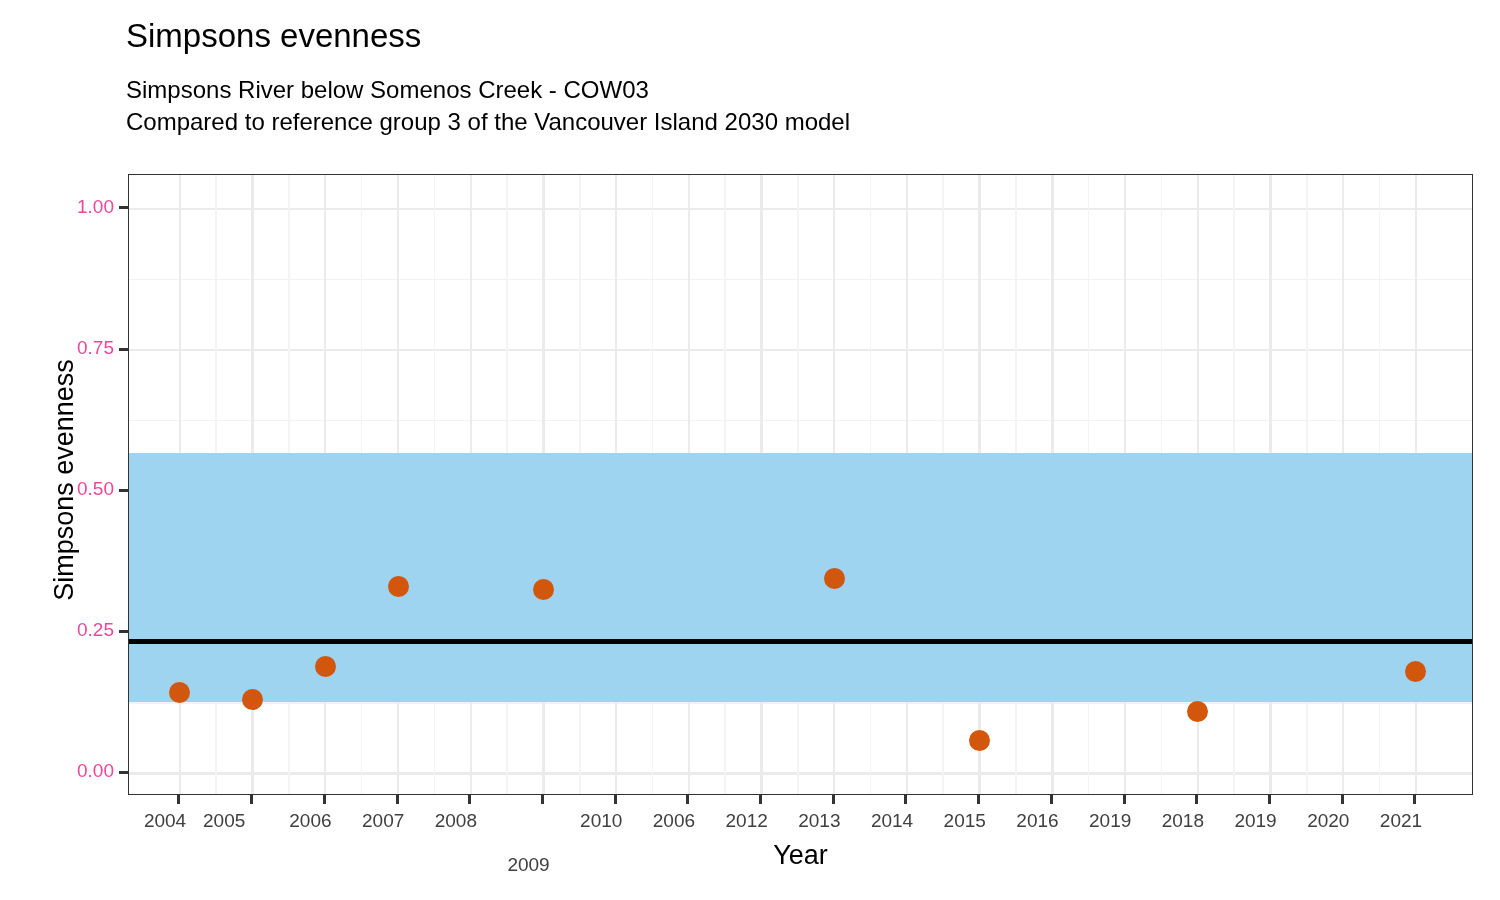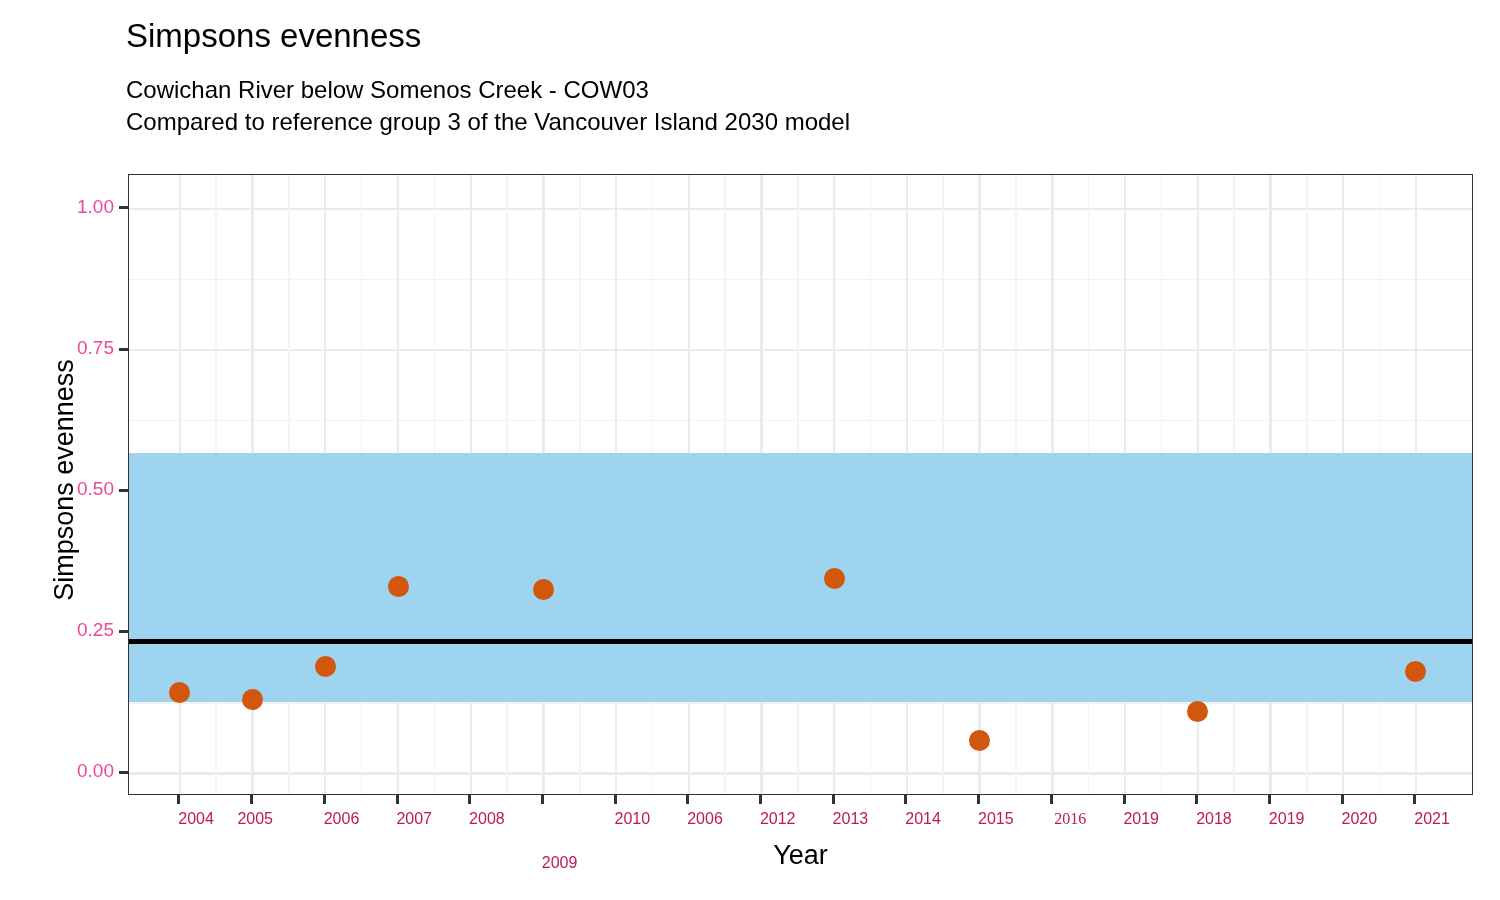--- a/index.html
+++ b/index.html
@@ -156,36 +156,36 @@
   .x-tick-mark {
     position: absolute;
     top: 795px;
     width: 3px;
     height: 9px;
     background: #333333;
   }
   .x-tick-label {
     position: absolute;
     top: 810px;
-    font-size: 16px;
-    color: #be185d;
-    text-align: right;
+    font-size: 19px;
+    color: #404040;
+    text-align: left;
     width: 70px;
     margin-left: -35px;
     white-space: nowrap;
   }
 </style>
 </head>
 <body>
 
 <div id="figure">
 
   <div class="title-block">
     <div class="chart-title">Simpsons evenness</div>
-    <div class="chart-subtitle">Cowichan River below Somenos Creek - COW03</div>
+    <div class="chart-subtitle">Simpsons River below Somenos Creek - COW03</div>
     <div class="chart-subtitle">Compared to reference group 3 of the Vancouver Island 2030 model</div>
   </div>
 
   <div class="y-axis-title">Simpsons evenness</div>
   <div class="x-axis-title">Year</div>
 
   <div id="panel">
     <div class="plot-inner" id="plot-inner">
         <div class="gridline-y-minor" style="top: 527.05px;"></div>
         <div class="gridline-y-minor" style="top: 385.914px;"></div>
@@ -274,21 +274,21 @@
       <div class="x-tick-label" style="left: 687.811px;">2006</div>
       <div class="x-tick-mark" style="left: 759.014px;"></div>
       <div class="x-tick-label" style="left: 760.514px;">2012</div>
       <div class="x-tick-mark" style="left: 831.716px;"></div>
       <div class="x-tick-label" style="left: 833.216px;">2013</div>
       <div class="x-tick-mark" style="left: 904.419px;"></div>
       <div class="x-tick-label" style="left: 905.919px;">2014</div>
       <div class="x-tick-mark" style="left: 977.122px;"></div>
       <div class="x-tick-label" style="left: 978.622px;">2015</div>
       <div class="x-tick-mark" style="left: 1049.82px;"></div>
-      <div class="x-tick-label" style="left: 1051.32px; font-family: Liberation Serif, serif;">2016</div>
+      <div class="x-tick-label" style="left: 1051.32px;">2016</div>
       <div class="x-tick-mark" style="left: 1122.53px;"></div>
       <div class="x-tick-label" style="left: 1124.03px;">2019</div>
       <div class="x-tick-mark" style="left: 1195.23px;"></div>
       <div class="x-tick-label" style="left: 1196.73px;">2018</div>
       <div class="x-tick-mark" style="left: 1267.93px;"></div>
       <div class="x-tick-label" style="left: 1269.43px;">2019</div>
       <div class="x-tick-mark" style="left: 1340.64px;"></div>
       <div class="x-tick-label" style="left: 1342.14px;">2020</div>
       <div class="x-tick-mark" style="left: 1413.34px;"></div>
       <div class="x-tick-label" style="left: 1414.84px;">2021</div>

